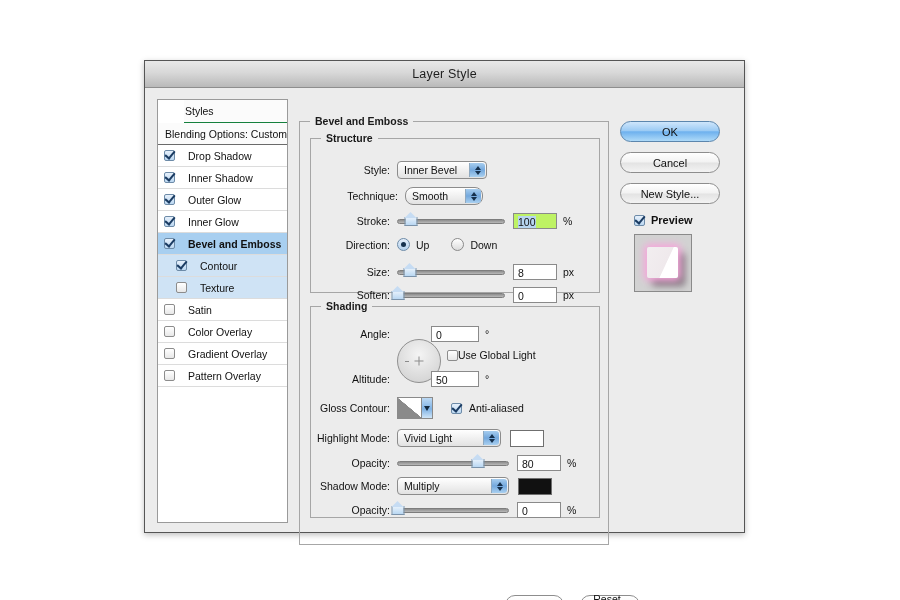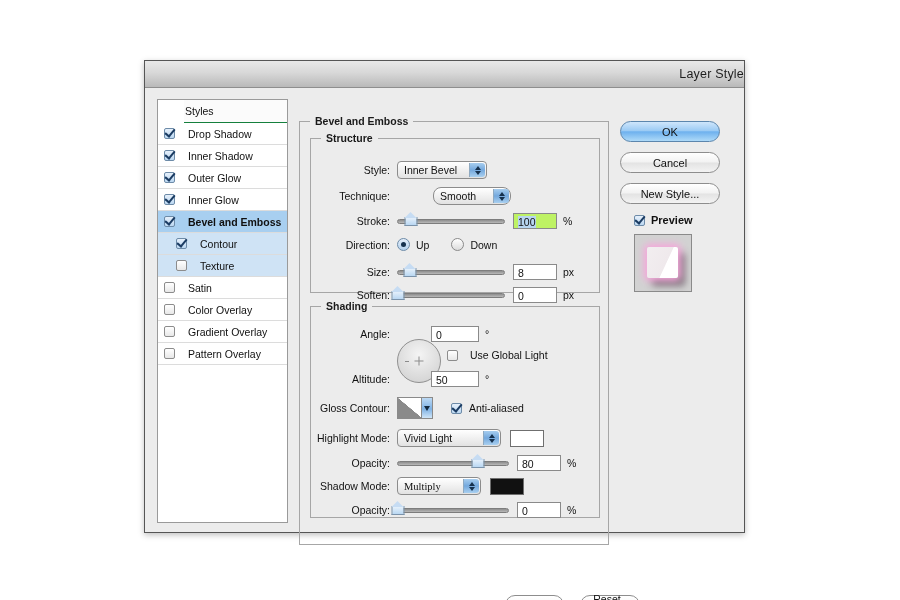--- a/index.html
+++ b/index.html
@@ -24,21 +24,21 @@
     box-shadow: 0 2px 6px rgba(0,0,0,0.25);
     box-sizing: border-box;
   }
 
   #titlebar {
     height: 27px;
     background: linear-gradient(to bottom, #e8e8e8 0%, #d8d8d8 45%, #b9b9b9 100%);
     border-bottom: 1px solid #8e8e8e;
     display: flex;
     align-items: center;
-    justify-content: flex-end;
+    justify-content: center;
     box-sizing: border-box;
   }
   #titlebar .title {
     font-size: 12.5px;
     color: #1e1e1e;
     font-weight: normal;
     letter-spacing: 0.2px;
   }
 
   #dialog-body {
@@ -429,20 +429,21 @@
 <div id="dialog">
 
   <div id="titlebar">
     <span class="title">Layer Style</span>
   </div>
 
   <div id="dialog-body">
 
     <div id="styles-panel">
       <div class="sl-header">Styles</div>
+      <div class="sl-sub">Blending Options: Custom</div>
       <div id="styles-items">
           <div class="sl-item">
             <span class="cbox on"></span>
             <span class="lbl">Drop Shadow</span>
           </div>
           <div class="sl-item">
             <span class="cbox on"></span>
             <span class="lbl">Inner Shadow</span>
           </div>
           <div class="sl-item">
@@ -491,21 +492,21 @@
         <div class="legend">Structure</div>
 
         <div class="row" style="left:0; top:22px;">
           <span class="rlabel">Style:</span>
           <span class="sel" style="width:90px;">
             <span>Inner Bevel</span>
             <span class="arrows"></span>
           </span>
         </div>
 
-        <div class="row" style="left:0; top:48px;gap:36px;">
+        <div class="row" style="left:8px; top:48px;">
           <span class="rlabel">Technique:</span>
           <span class="sel" style="width:78px;border-radius:8px;">
             <span>Smooth</span>
             <span class="arrows"></span>
           </span>
         </div>
 
         <div class="row" style="left:0; top:74px;">
           <span class="rlabel">Stroke:</span>
           <span class="slider" style="width:108px;">
@@ -554,21 +555,21 @@
           <span class="unit">°</span>
         </div>
 
         <div class="dial" style="position:absolute; left:86px; top:32px;">
           <span class="tick"></span>
           <span class="cross"></span>
         </div>
 
         <div class="row" style="left:136px; top:42px;">
           <span class="cbox"></span>
-          <span style="margin-left:12px;">Use Global Light</span>
+          <span style="margin-left:0;">Use Global Light</span>
         </div>
 
         <div class="row" style="left:0; top:64px;">
           <span class="rlabel">Altitude:</span>
           <span class="num" style="width:48px; margin-left:34px;">50</span>
           <span class="unit">°</span>
         </div>
 
         <div class="row" style="left:0; top:90px;">
           <span class="rlabel">Gloss Contour:</span>
@@ -594,21 +595,21 @@
           <span class="slider" style="width:112px;">
             <span class="track"></span>
             <span class="knob" id="hl-op-knob" style="left: 72%;"></span>
           </span>
           <span class="num" style="width:44px; margin-left:8px;">80</span>
           <span class="unit">%</span>
         </div>
 
         <div class="row" style="left:0; top:170px;">
           <span class="rlabel">Shadow Mode:</span>
-          <span class="sel" style="width:84px;font-family:Liberation Serif, serif;">
+          <span class="sel" style="width:112px;">
             <span>Multiply</span>
             <span class="arrows"></span>
           </span>
           <span class="swatch" id="shadow-swatch" style="margin-left: 9px; background: rgb(17, 17, 17);"></span>
         </div>
 
         <div class="row" style="left:0; top:195px;">
           <span class="rlabel">Opacity:</span>
           <span class="slider" style="width:112px;">
             <span class="track"></span>

